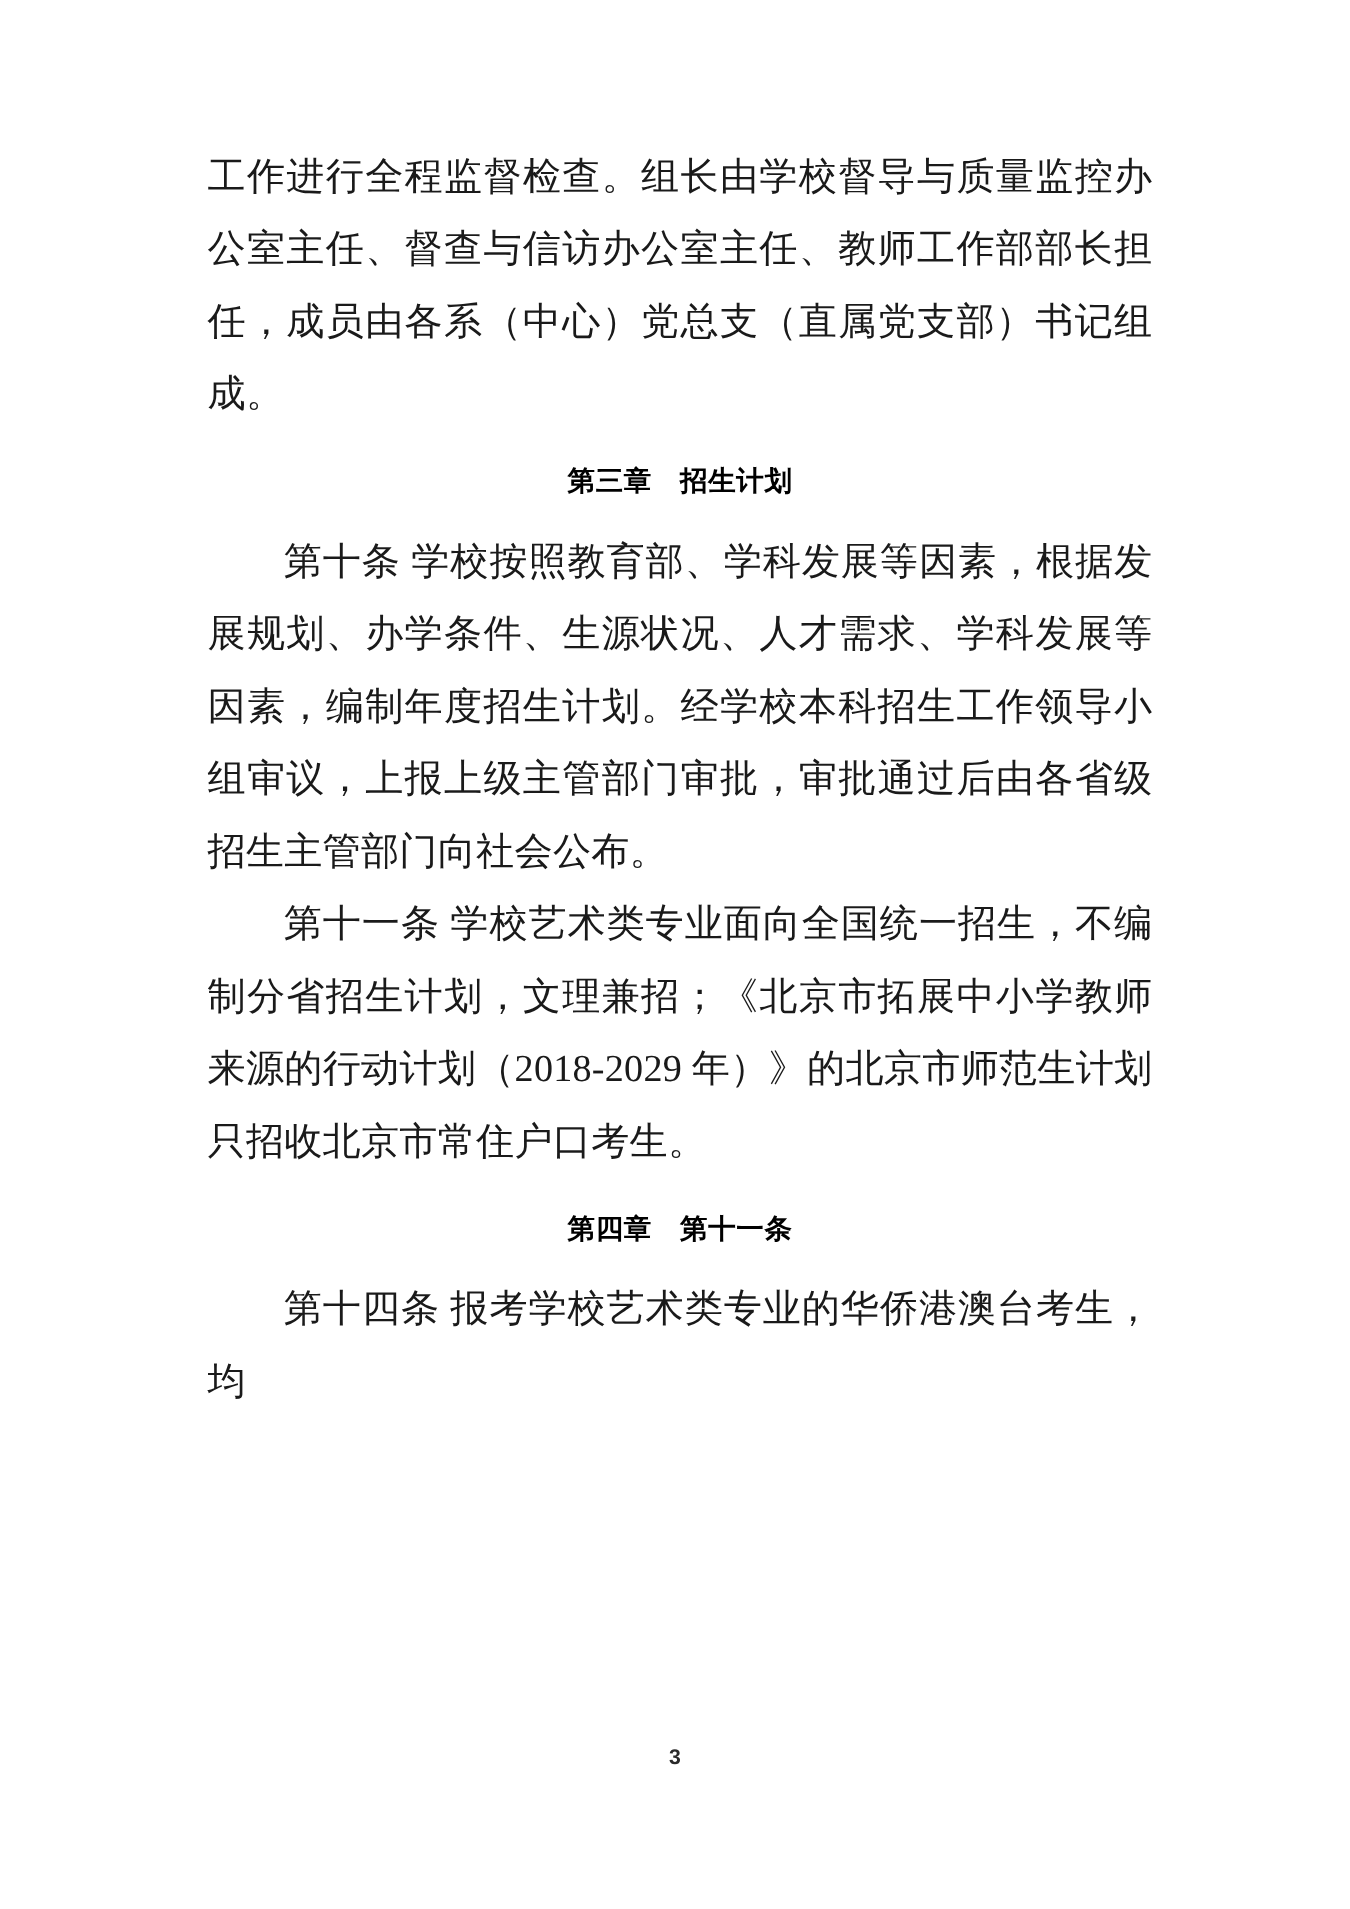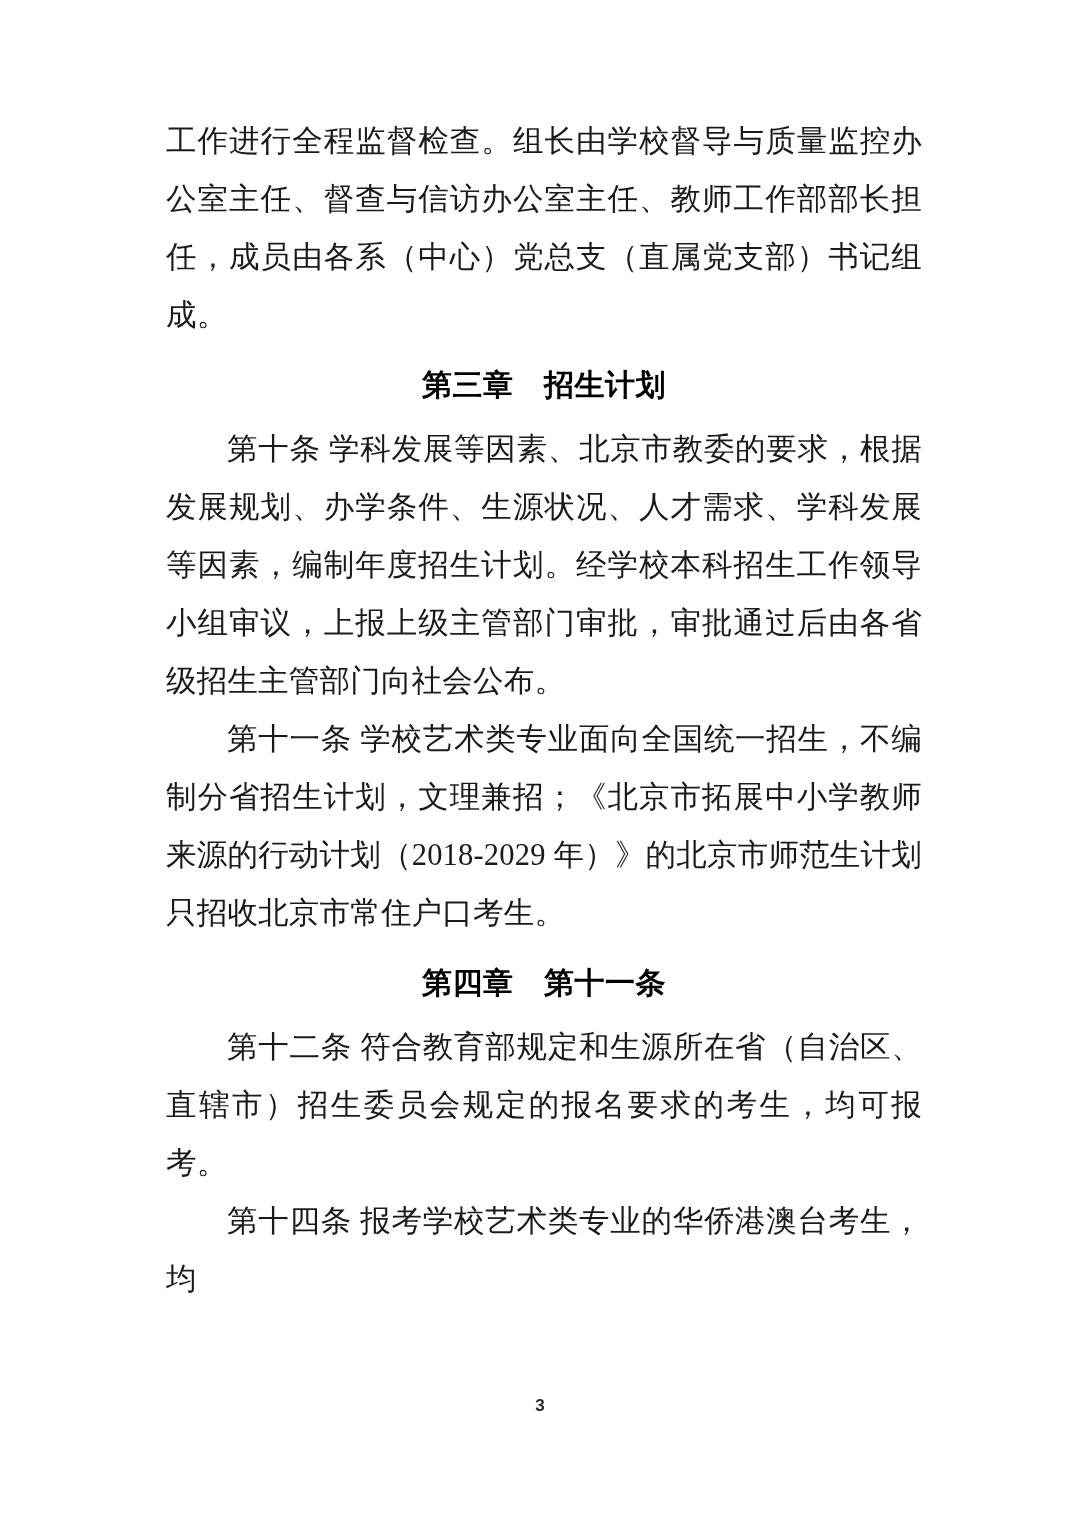--- a/index.html
+++ b/index.html
@@ -52,21 +52,21 @@
   }
 
   
   .para.noindent {
     text-indent: 0;
   }
 
   
   .chapter {
     font-family: "Liberation Sans", "DejaVu Sans", sans-serif;
-    font-size: 30px;
+    font-size: 22px;
     font-weight: bold;
     line-height: 58px;
     text-align: center;
     color: #000000;
     letter-spacing: 0.5px;
     margin: 0;
     padding: 0;
   }
 
   
@@ -104,31 +104,30 @@
   <div class="content">
 
     <p class="para noindent">工作进行全程监督检查。组长由学校督导与质量监控办公室主任、督查与信访办公室主任、教师工作部部长担任，成员由各系（中心）党总支（直属党支部）书记组成。</p>
 
     <div class="gap-before-chapter"></div>
 
     <h2 class="chapter">第三章　招生计划</h2>
 
     <div class="gap-after-chapter"></div>
 
-    <p class="para indent">第十条  学科发展等因素、北京市教委的要求，根据发展规划、办学条件、生源状况、人才需求、学科发展等因素，编制年度招生计划。经学校本科招生工作领导小组审议，上报上级主管部门审批，审批通过后由各省级招生主管部门向社会公布。</p>
+    <p class="para indent">第十条  学校按照教育部、学科发展等因素，根据发展规划、办学条件、生源状况、人才需求、学科发展等因素，编制年度招生计划。经学校本科招生工作领导小组审议，上报上级主管部门审批，审批通过后由各省级招生主管部门向社会公布。</p>
 
     <p class="para indent">第十一条  学校艺术类专业面向全国统一招生，不编制分省招生计划，文理兼招；《北京市拓展中小学教师来源的行动计划（2018-2029 年）》的北京市师范生计划只招收北京市常住户口考生。</p>
 
     <div class="gap-before-chapter"></div>
 
     <h2 class="chapter">第四章　第十一条</h2>
 
     <div class="gap-after-chapter"></div>
 
-    <p class="para indent">第十二条  符合教育部规定和生源所在省（自治区、直辖市）招生委员会规定的报名要求的考生，均可报考。</p>
 
 
     <p class="para indent">第十四条  报考学校艺术类专业的华侨港澳台考生，均</p>
 
   </div>
 
   <div class="page-number">3</div>
 
   <div class="scan-tint"></div>
 

